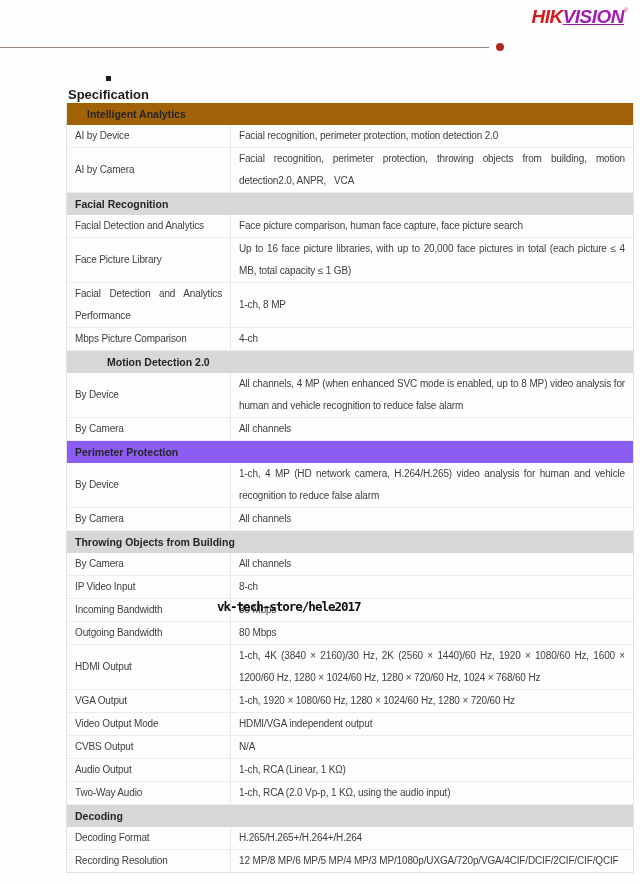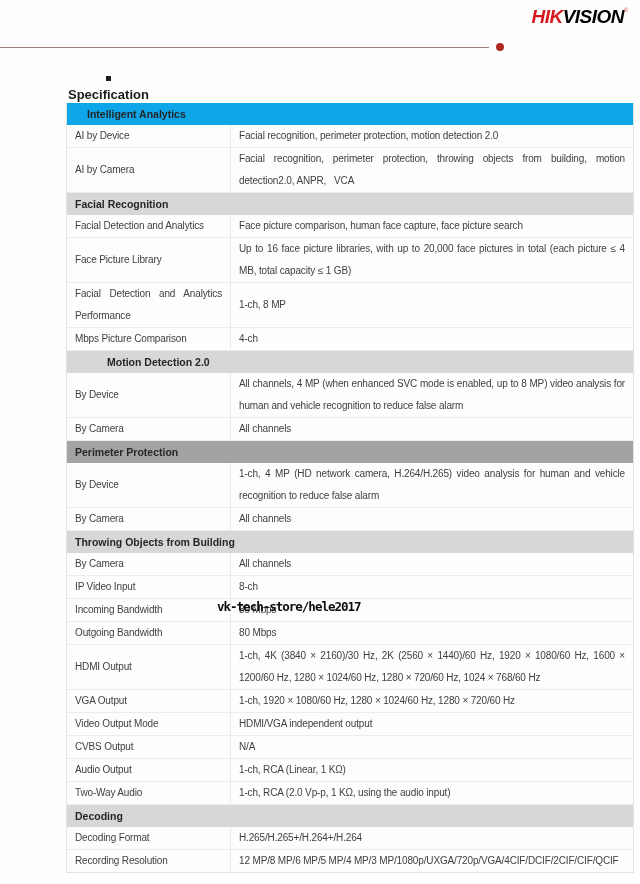--- a/index.html
+++ b/index.html
@@ -123,33 +123,33 @@
     color: #0d0d0d;
     white-space: nowrap;
   }
 </style>
 </head>
 <body>
 
 <div class="page">
 
   <div class="logo">
-    <span class="hik" style="color: rgb(214, 24, 31);">HIK</span><span class="vision" style="color: #000000;">VISION</span><span class="reg" style="color: rgb(218, 67, 72);">®</span>
+    <span class="hik" style="color: rgb(214, 24, 31);">HIK</span><span class="vision" style="color: #a21caf; text-decoration: underline;">VISION</span><span class="reg" style="color: rgb(218, 67, 72);">®</span>
   </div>
 
   <div class="rule" style="background: rgb(150, 132, 123);"></div>
   <div class="rule-dot" style="background: rgb(172, 42, 31);"></div>
 
   <div class="spec-title">
     <span class="bullet"></span>
     <span>Specification</span>
   </div>
 
   <div class="spec-table" id="spec-table">
-      <div class="sec-header" style="background: #0ea5e9; padding-left: 20px;">
+      <div class="sec-header" style="background: #a16207; padding-left: 20px;">
         <span>Intelligent Analytics</span>
       </div>
       <div class="spec-row">
         <div class="cell cell-label">
           <span>AI by Device</span>
         </div>
         <div class="cell cell-value">
           <span>Facial recognition, perimeter protection, motion detection 2.0</span>
         </div>
       </div>
@@ -208,21 +208,21 @@
         </div>
       </div>
       <div class="spec-row">
         <div class="cell cell-label">
           <span>By Camera</span>
         </div>
         <div class="cell cell-value">
           <span>All channels</span>
         </div>
       </div>
-      <div class="sec-header" style="background: #a3a3a3;">
+      <div class="sec-header" style="background: #8b5cf6;">
         <span>Perimeter Protection</span>
       </div>
       <div class="spec-row">
         <div class="cell cell-label">
           <span>By Device</span>
         </div>
         <div class="cell cell-value">
           <span>1-ch, 4 MP (HD network camera, H.264/H.265) video analysis for human and vehicle recognition to reduce false alarm</span>
         </div>
       </div>

